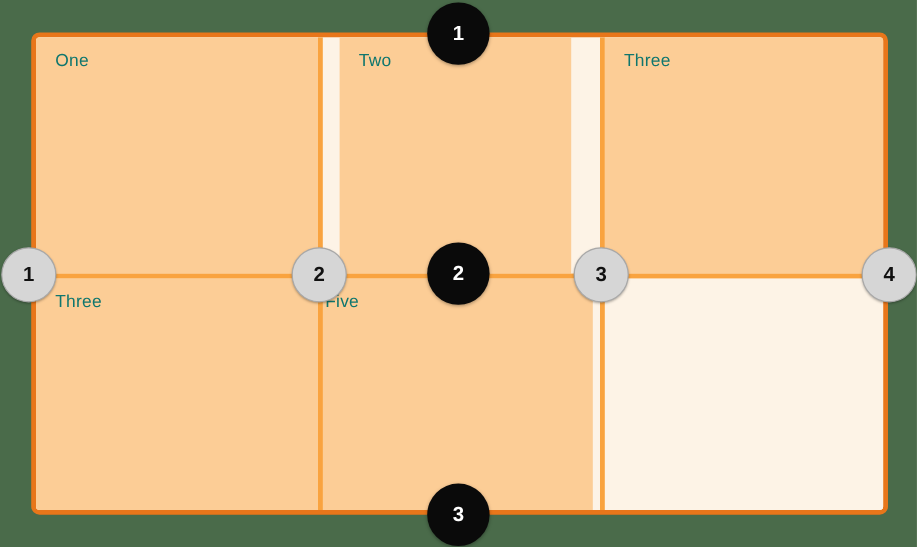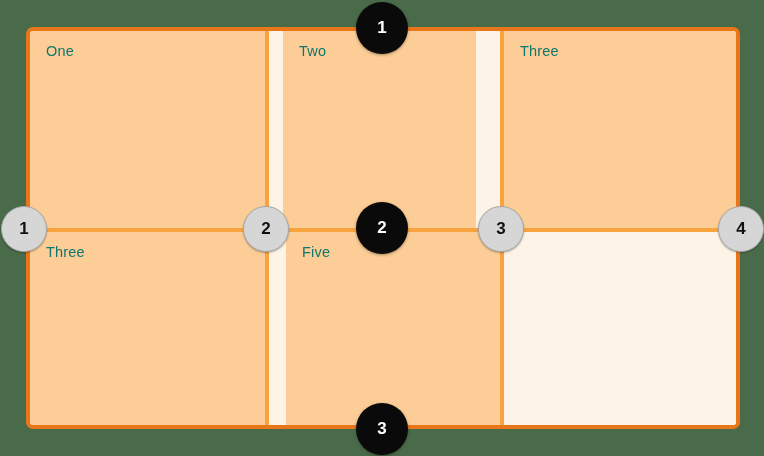--- a/index.html
+++ b/index.html
@@ -55,21 +55,21 @@
     letter-spacing: 0.2px;
     white-space: nowrap;
     line-height: 1;
   }
 
   
   #cell-one   { left: 0px;   top: 0px;   width: 235px; height: 197px; }
   #cell-two   { left: 253px; top: 0px;   width: 193px; height: 197px; }
   #cell-three { left: 474px; top: 0px;   width: 232px; height: 197px; }
   #cell-four  { left: 0px;   top: 201px; width: 235px; height: 193px; }
-  #cell-five  { left: 256px; top: 201px; width: 239px; height: 193px; }
+  #cell-five  { left: 225px; top: 201px; width: 239px; height: 193px; }
   #cell-empty { left: 474px; top: 201px; width: 232px; height: 193px; }
 
   
   .divider-v {
     position: absolute;
     top: 0;
     width: 4px;
     height: 100%;
     background: #f9a33f;
   }

